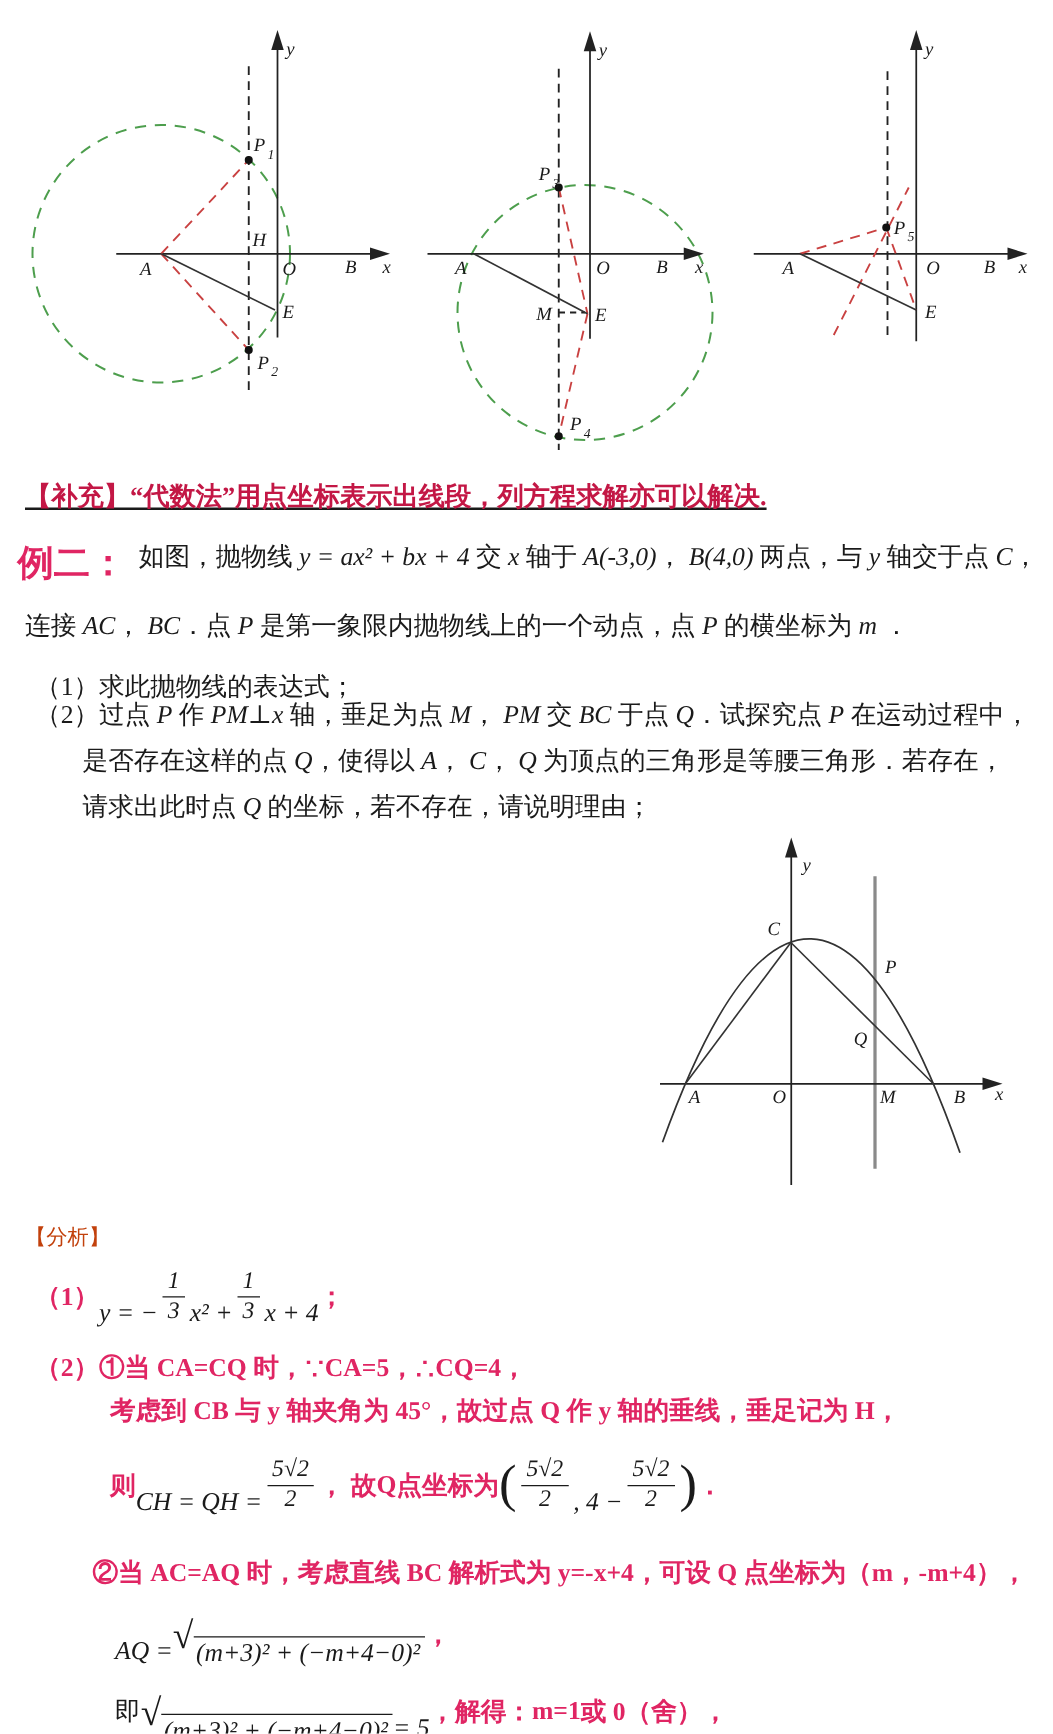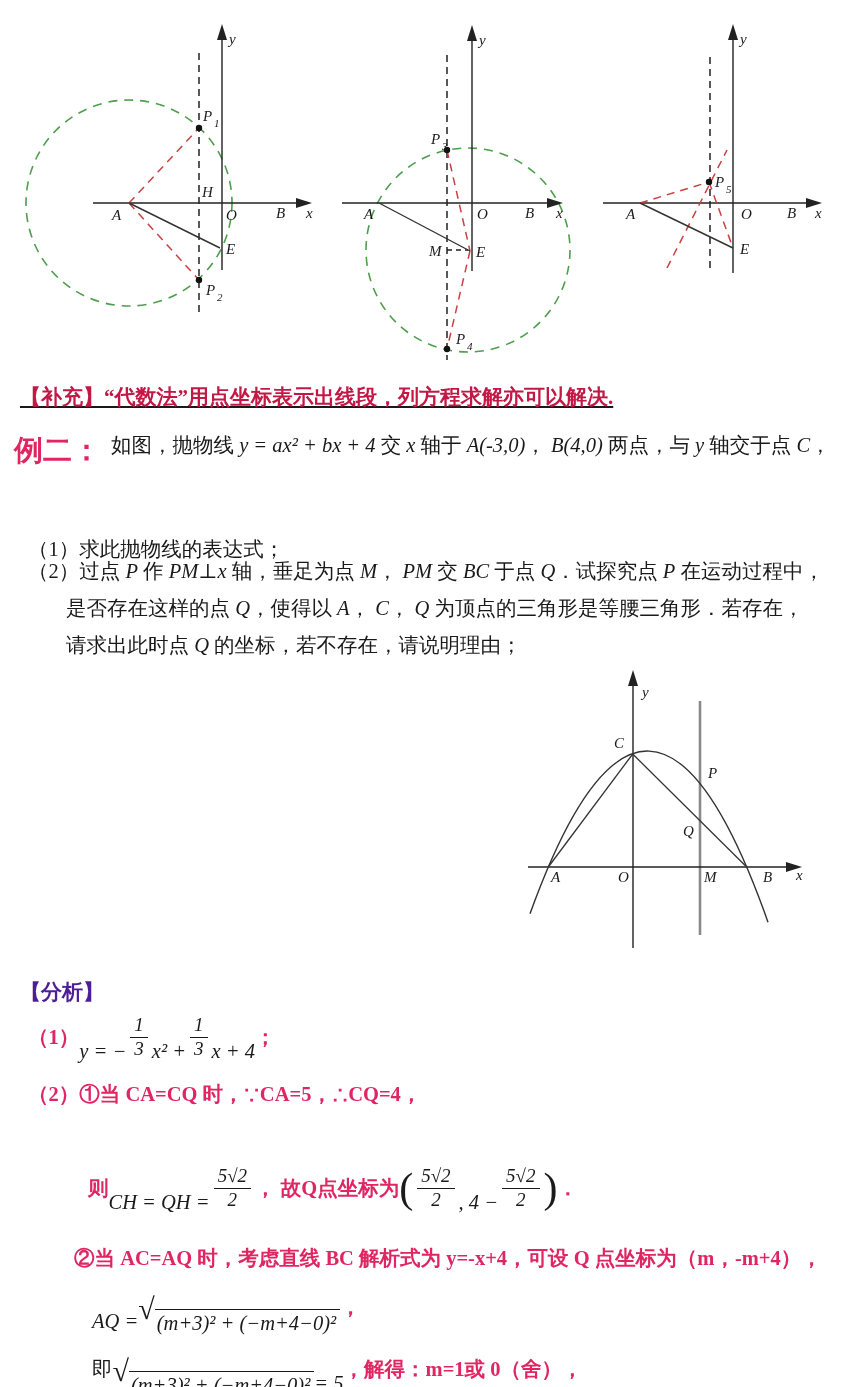--- a/index.html
+++ b/index.html
@@ -11,21 +11,21 @@
   .line { position:absolute; white-space:nowrap; }
   .flexline { display:flex; align-items:center; }
   .baseline { display:flex; align-items:flex-start; }
   .cn  { font-style:normal; }
   .math{ font-style:italic;margin-top:29px; }
   .dkred { color:#c31745; font-weight:bold; font-size:21px; }
   .pink  { color:#e02563; font-weight:bold; }
   .pk    { font-style:normal; }
   .pkm   { }
   .exhead{ color:#e02563; font-weight:bold; font-size:29px; margin-right:10px; }
-  .anhead{ color:#4c1d95; font-weight:bold; font-size:21px; }
+  .anhead{ color:#c2410c; font-weight:normal; font-size:17px; }
   .frac { display:inline-block; vertical-align:middle; text-align:center; line-height:1.08; margin:0 4px; font-size:19px; }
   .frac .num { display:block; border-bottom:1.5px solid currentColor; padding:0 4px 1px 4px; }
   .frac .den { display:block; padding-top:1px; }
   .radsign { font-style:normal; font-size:30px; line-height:1; transform:translateY(2px); }
   .radbody { border-top:1.6px solid currentColor; padding:2px 4px 0 2px; }
   .bigp { font-style:normal; font-weight:400; font-size:42px; line-height:0; }
   svg text { font-family:"Liberation Serif","DejaVu Serif",serif; font-style:italic; font-size:15px; fill:#1a1a1a; }
   svg text.sub { font-size:11px; }
 </style>
 </head>
@@ -109,20 +109,21 @@
   </svg>
 
   <div class="line" style="left:20px; top:383px;text-decoration:underline;">
     <span class="dkred">【补充】</span><span class="dkred">“代数法”用点坐标表示出线段，列方程求解亦可以解决.</span>
   </div>
 
   <div class="line baseline" style="left:14px; top:431px;">
     <span class="exhead">例二：</span>
     <span><span class="cn">如图，抛物线 </span><span class="math">y = ax² + bx + 4</span><span class="cn"> 交 </span><span class="math">x</span><span class="cn"> 轴于 </span><span class="math">A(-3,0)</span><span class="cn">， </span><span class="math">B(4,0)</span><span class="cn"> 两点，与 </span><span class="math">y</span><span class="cn"> 轴交于点 </span><span class="math">C</span><span class="cn">，</span></span>
   </div>
+  <div class="line" style="left:20px; top:486px;"><span class="cn">连接 </span><span class="math">AC</span><span class="cn">， </span><span class="math">BC</span><span class="cn">．点 </span><span class="math">P</span><span class="cn"> 是第一象限内抛物线上的一个动点，点 </span><span class="math">P</span><span class="cn"> 的横坐标为 </span><span class="math">m</span><span class="cn"> ．</span></div>
   <div class="line" style="left:28px; top:521px;margin-top:14px;"><span class="cn">（1）求此抛物线的表达式；</span></div>
   <div class="line" style="left:28px; top:557px;"><span class="cn">（2）过点 </span><span class="math">P</span><span class="cn"> 作 </span><span class="math">PM⊥x</span><span class="cn"> 轴，垂足为点 </span><span class="math">M</span><span class="cn">， </span><span class="math">PM</span><span class="cn"> 交 </span><span class="math">BC</span><span class="cn"> 于点 </span><span class="math">Q</span><span class="cn">．试探究点 </span><span class="math">P</span><span class="cn"> 在运动过程中，</span></div>
   <div class="line" style="left:66px; top:594px;"><span class="cn">是否存在这样的点 </span><span class="math">Q</span><span class="cn">，使得以 </span><span class="math">A</span><span class="cn">， </span><span class="math">C</span><span class="cn">， </span><span class="math">Q</span><span class="cn"> 为顶点的三角形是等腰三角形．若存在，</span></div>
   <div class="line" style="left:66px; top:631px;"><span class="cn">请求出此时点 </span><span class="math">Q</span><span class="cn"> 的坐标，若不存在，请说明理由；</span></div>
 
   <svg style="position:absolute;left:495px;top:666px;" width="340" height="300" viewBox="0 0 340 300">
     <line x1="205" y1="35" x2="205" y2="269" stroke="#8a8a8a" stroke-width="2.6"></line>
     <line x1="138" y1="16" x2="138" y2="282" stroke="#222" stroke-width="1.4"></line>
     <polygon points="138,4 133,20 143,20" fill="#222"></polygon>
     <line x1="33" y1="201" x2="295" y2="201" stroke="#222" stroke-width="1.4"></line>
@@ -153,20 +154,21 @@
     <span class="math">x² + </span>
     <span class="frac math">
         <span class="num">1</span>
         <span class="den">3</span>
       </span>
     <span class="math">x + 4</span>
     <span class="pink pk">；</span>
   </div>
 
   <div class="line pink" style="left:28px; top:1080px;"><span class="pk">（2）①当 </span><span class="pkm">CA=CQ</span><span class="pk"> 时，∵</span><span class="pkm">CA=5</span><span class="pk">，∴</span><span class="pkm">CQ=4</span><span class="pk">，</span></div>
+  <div class="line pink" style="left:88px; top:1114px;"><span class="pk">考虑到 </span><span class="pkm">CB</span><span class="pk"> 与 </span><span class="pkm">y</span><span class="pk"> 轴夹角为 45°，故过点 </span><span class="pkm">Q</span><span class="pk"> 作 </span><span class="pkm">y</span><span class="pk"> 轴的垂线，垂足记为 </span><span class="pkm">H</span><span class="pk">，</span></div>
 
   <div class="line flexline" style="left:88px; top:1150px; height:76px;">
     <span class="pink pk">则 </span>
     <span class="math">CH = QH = </span>
     <span class="frac math">
         <span class="num">5√2</span>
         <span class="den">2</span>
       </span>
     <span class="pink pk">， 故 </span>
     <span class="pink pkm">Q</span>

